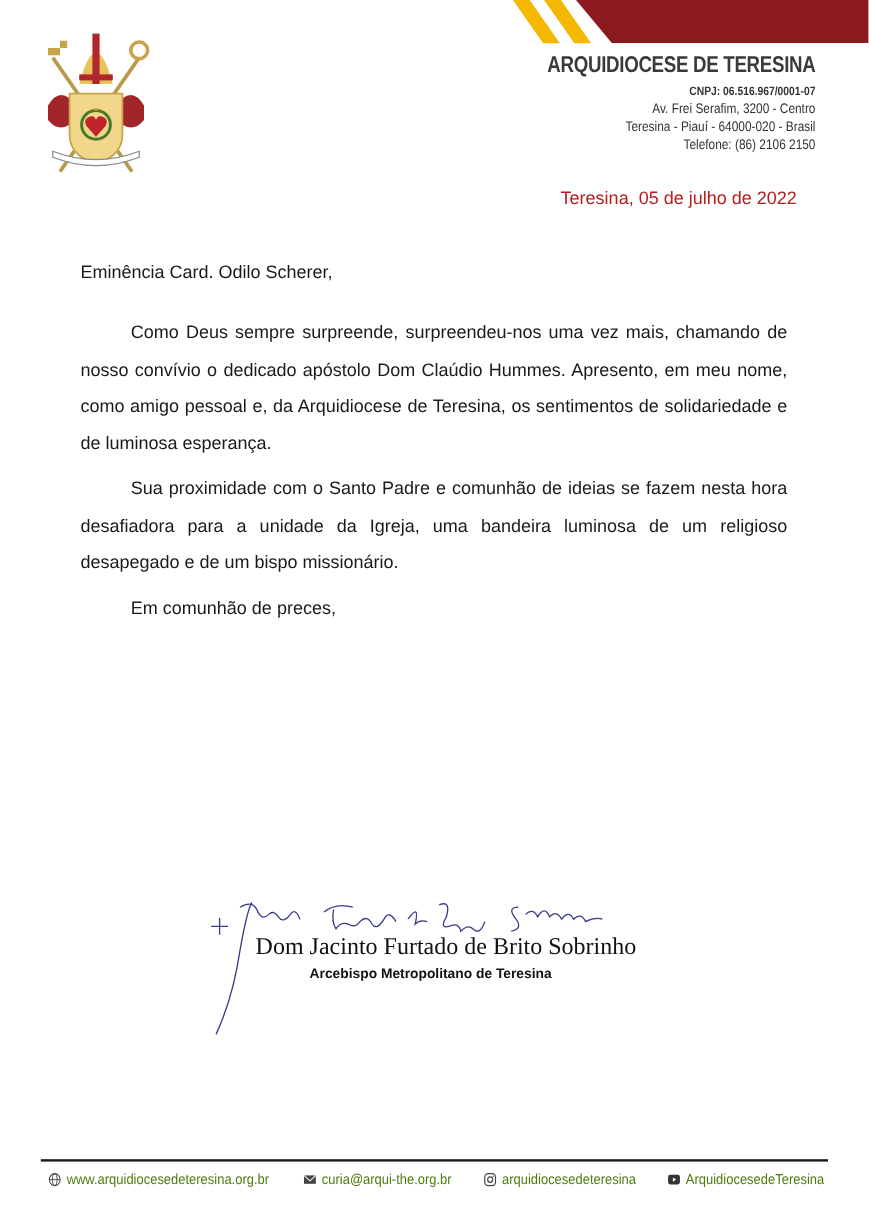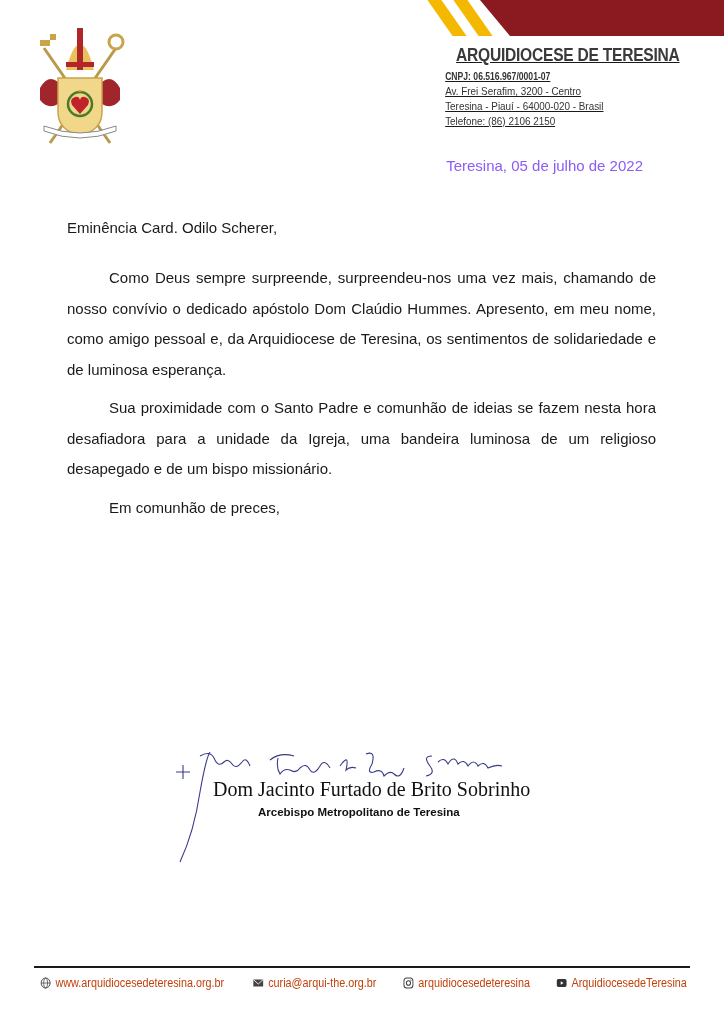--- a/index.html
+++ b/index.html
@@ -5,38 +5,38 @@
   html, body { margin:0; padding:0; background:#ffffff; }
   body { width:724px; height:1024px; position:relative; overflow:hidden; font-family:"Liberation Sans", sans-serif; color:#1a1a1a; }
 
   .header-band { position:absolute; left:0; top:0; width:724px; height:36px; }
   .band-red { position:absolute; top:0; left:480px; right:0; height:36px; background:#8a1a1f;
     clip-path: polygon(0 0, 100% 0, 100% 100%, 30px 100%); }
   .band-yellow { position:absolute; top:0; height:36px; width:14px; background:#f5b800; transform:skewX(35deg); }
 
   .crest { position:absolute; left:30px; top:18px; width:100px; height:130px; }
 
-  .org-block { position:absolute; right:44px; top:44px; text-align:left;text-decoration:underline; }
+  .org-block { position:absolute; right:44px; top:44px; text-align:right; }
   .org-name { font-family:"Liberation Sans", sans-serif; font-weight:bold; font-size:19px; letter-spacing:-0.3px; color:#3a3a3a; transform:scaleX(0.82); transform-origin:right; white-space:nowrap; }
   .org-line { font-size:11.5px; color:#333; line-height:15px; transform:scaleX(0.86); transform-origin:right; white-space:nowrap; }
   .org-cnpj { font-size:10px; font-weight:bold; color:#333; line-height:14px; margin-top:4px; transform:scaleX(0.86); transform-origin:right; white-space:nowrap; }
 
-  .date-line { position:absolute; right:81px; top:157px; font-size:15px; color:#8b5cf6; }
+  .date-line { position:absolute; right:60px; top:157px; font-size:15px; color:#b91c1c; }
   .salutation { position:absolute; left:67px; top:219px; font-size:15px;text-align:right; }
 
   .body-text { position:absolute; left:67px; top:263px; width:589px; font-size:15px; line-height:30.5px; text-align:justify; }
   .body-text p { margin:0 0 8px 0; text-indent:42px; }
   .closing { margin-top:0; text-indent:42px; }
 
   .signature { position:absolute; left:170px; top:748px; width:400px; height:120px; }
   .sig-name { position:absolute; left:213px; top:778px; font-family:"Liberation Serif", serif; font-size:20px; color:#111; white-space:nowrap; }
   .sig-title { position:absolute; left:258px; top:806px; font-size:11.5px; font-weight:bold; color:#111; white-space:nowrap; }
 
   .footer-rule { position:absolute; left:34px; right:34px; top:966px; height:2px; background:#1a1a1a; }
-  .footer { position:absolute; left:30px; right:30px; top:976px; display:flex; justify-content:space-between; align-items:center; font-size:12px; color:#c2410c; }
+  .footer { position:absolute; left:30px; right:30px; top:976px; display:flex; justify-content:space-between; align-items:center; font-size:12px; color:#4d7c0f; }
   .footer-item { display:flex; align-items:center; gap:5px; white-space:nowrap; transform:scaleX(0.9); }
   .ficon { display:inline-block; width:12px; height:12px; }
 </style>
 </head>
 <body>
 
 <div class="header-band">
   <div class="band-yellow" style="left:440px;"></div>
   <div class="band-yellow" style="left:466px;"></div>
   <div class="band-red"></div>

